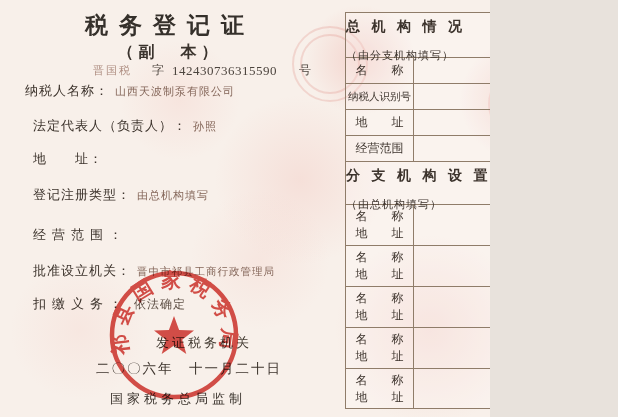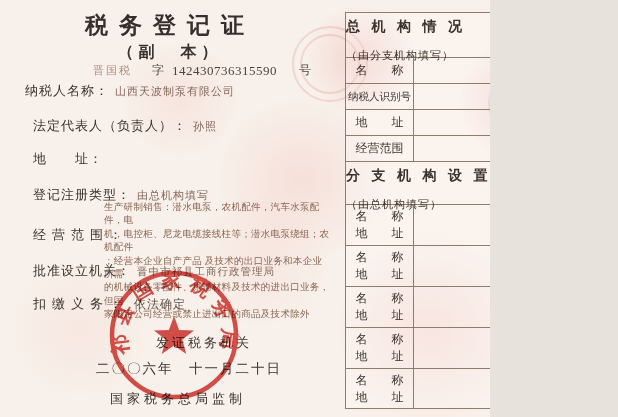--- a/index.html
+++ b/index.html
@@ -96,27 +96,20 @@
   </div>
 
   <div class="frow" style="left:33px;top:186px;">
     <span class="flabel">登记注册类型：</span>
     <span class="fvalue">由总机构填写</span>
   </div>
 
   <div class="frow" style="left:33px;top:226px;">
     <span class="flabel ls6">经营范围：</span>
   </div>
-  <div class="abs scopeblock">
-    <div>生产研制销售：潜水电泵，农机配件，汽车水泵配件，电</div>
-    <div>机，电控柜、尼龙电缆接线柱等；潜水电泵绕组；农机配件</div>
-    <div>；经营本企业自产产品 及技术的出口业务和本企业所需</div>
-    <div>的机械设备零配件、原辅材料及技术的进出口业务，但国</div>
-    <div>家限定公司经营或禁止进出口的商品及技术除外</div>
-  </div>
 
   <div class="frow" style="left:33px;top:262px;">
     <span class="flabel">批准设立机关：</span>
     <span class="fvalue" style="font-size:10.5px;">晋中市祁县工商行政管理局</span>
   </div>
 
   <div class="frow" style="left:33px;top:295px;">
     <span class="flabel ls6">扣缴义务：</span>
     <span class="fvalue" style="font-size:12px;color:#5d4f45;">依法确定</span>
   </div>

